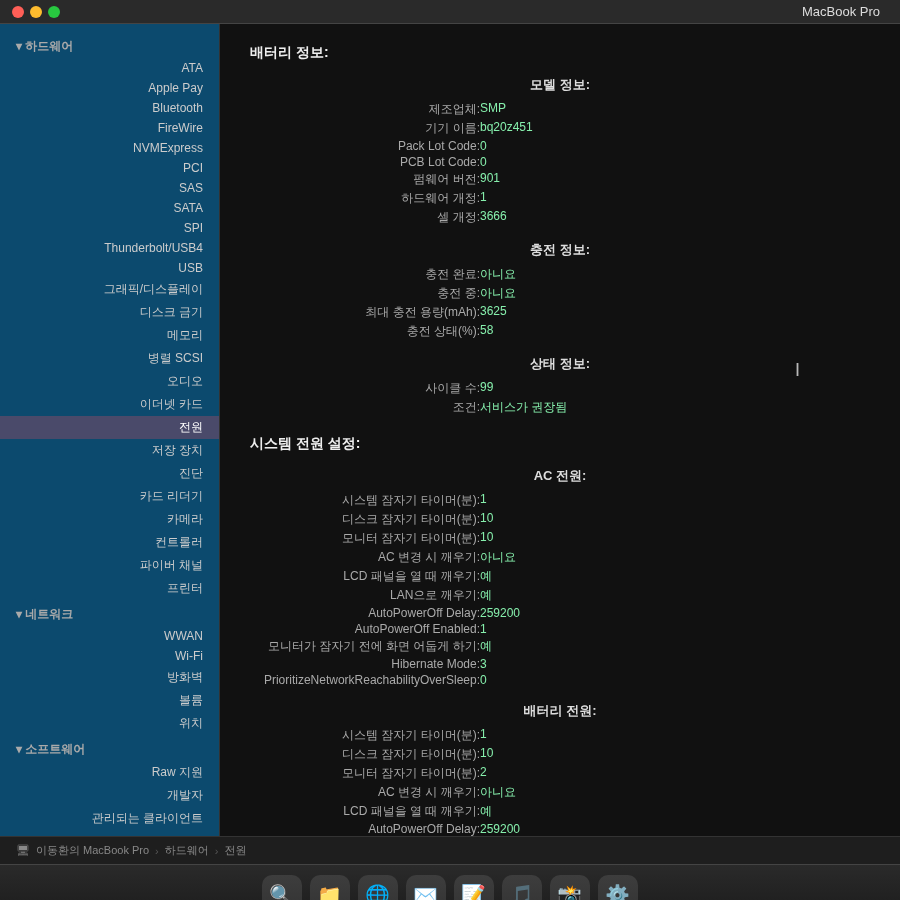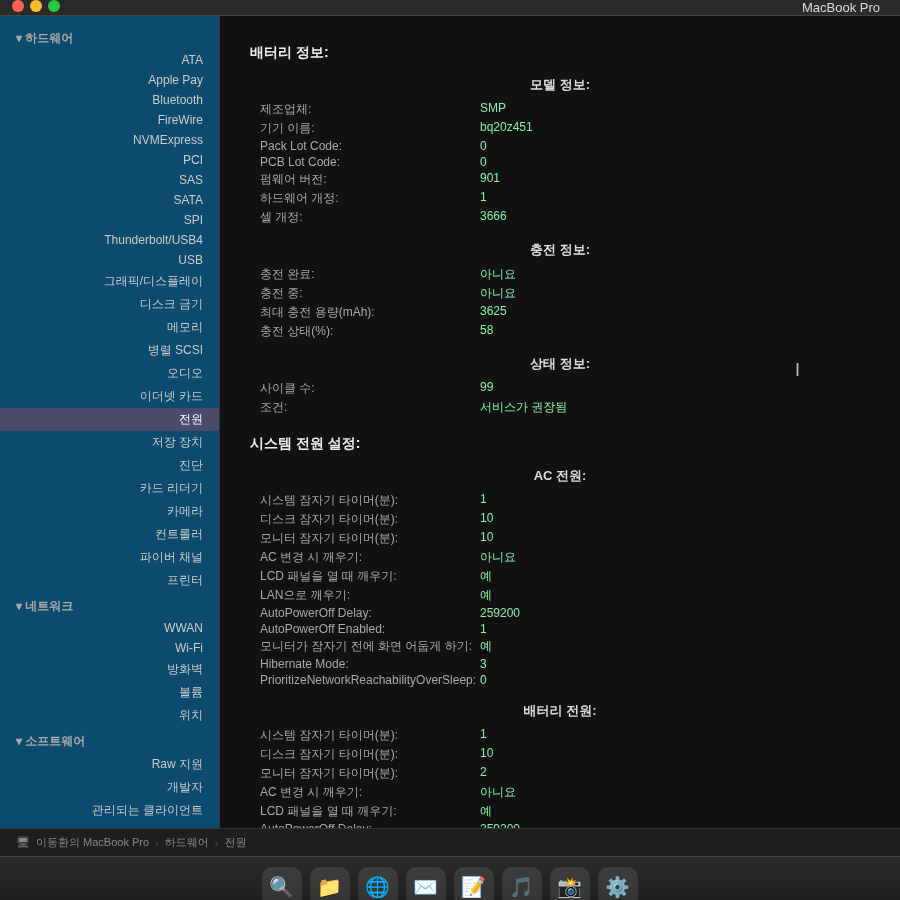--- a/index.html
+++ b/index.html
@@ -8,22 +8,23 @@
       height: 900px;
       background: #1a1a1a;
       font-family: -apple-system, 'Helvetica Neue', Arial, sans-serif;
       overflow: hidden;
       position: relative;
     }
 
     
     .title-bar {
       background: #2a2a2a;
-      height: 16px;
-      display: flex;
+      height: 24px;
+      display: flex;
+      align-items: center;
       justify-content: flex-end;
       padding-right: 20px;
       border-bottom: 1px solid #444;
       position: relative;
     }
     .title-bar-dots {
       position: absolute;
       left: 12px;
       display: flex;
       gap: 6px;
@@ -76,21 +77,21 @@
     }
     .sidebar-item.indent1 {
       padding-left: 28px;
       text-align: right;
     }
 
     
     .content {
       flex: 1;
       background: #111;
-      padding: 28px 30px;
+      padding: 20px 30px;
       overflow-y: auto;
       color: #ddd;
     }
 
     .section-title {
       font-size: 14px;
       font-weight: 700;
       color: #eee;
       margin-bottom: 14px;
     }
@@ -103,20 +104,21 @@
       margin-bottom: 6px;
       text-align: center;
     }
 
     .info-row {
       display: flex;
       font-size: 12px;
       color: #ccc;
       padding: 1px 0;
       padding-left: 10px;
+      text-align: right;
     }
     .info-label {
       min-width: 220px;
       color: #aaa;
     }
     .info-value {
       color: #86efac;
     }
 
     

